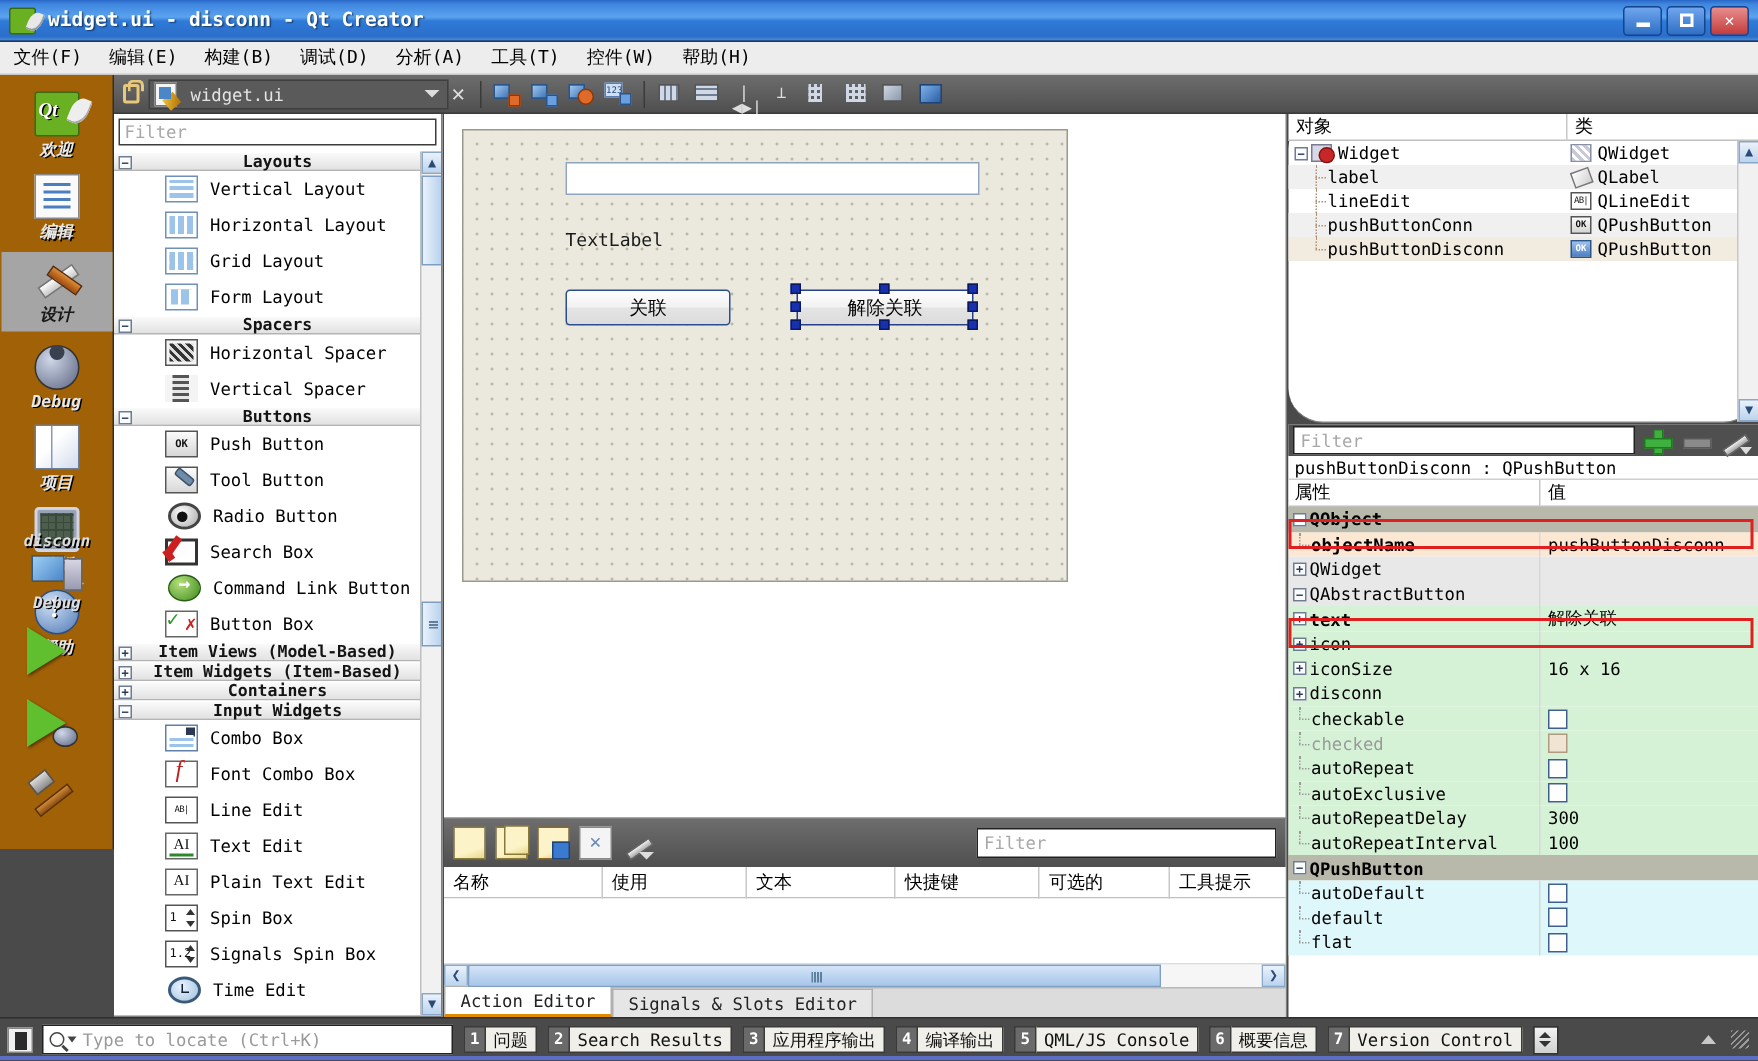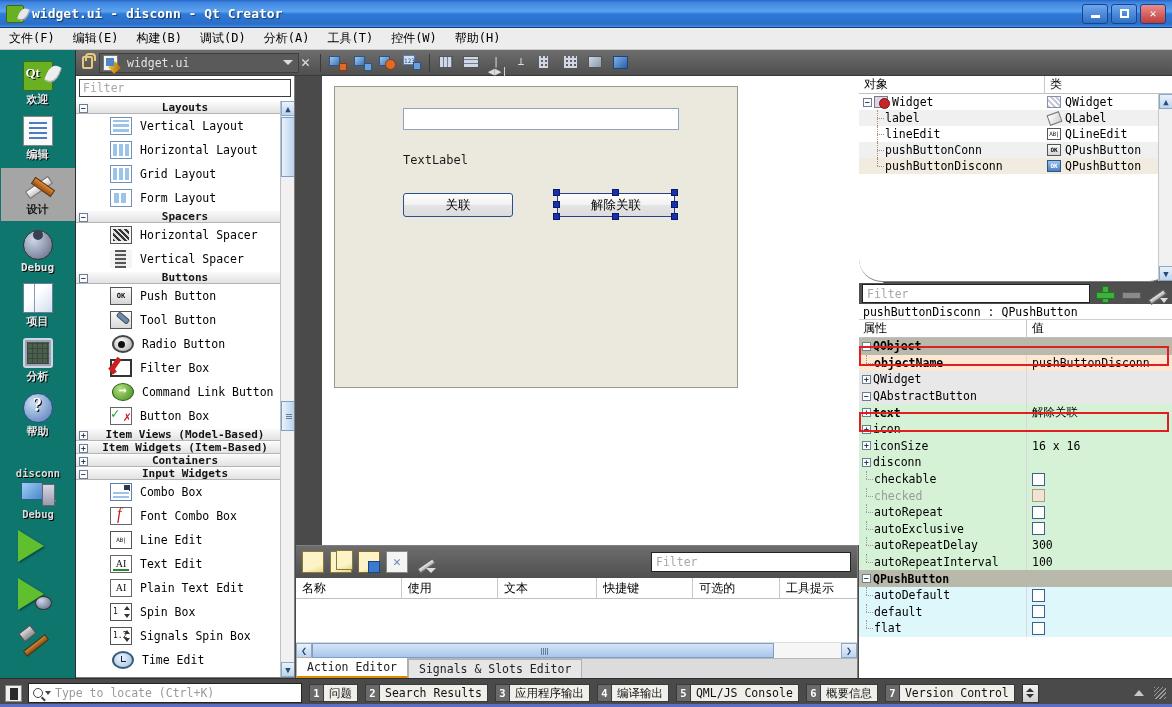--- a/index.html
+++ b/index.html
@@ -60,25 +60,26 @@
     display: flex; align-items: center;
     border-bottom: 1px solid #c8c8c8;
   }
   .menu-item {
     padding: 2px 9px; font-size: 12px; color: #000; white-space: nowrap;
     font-family: "DejaVu Sans Mono","Liberation Mono", monospace;
   }
 
   
   #modebar {
-    position: absolute; left: 0; top: 50px; width: 76px; height: 628px;
-    background: #0f766e;
+    position: absolute; left: 0; top: 50px; width: 76px; height: 516px;
+    background: #a16207;
     border-right: 1px solid #2e2e2e;
     display: flex; flex-direction: column; align-items: center;
     padding-top: 8px;
+    font-style: italic;
   }
   .mode {
     width: 74px; padding: 3px 0 4px 0; margin-bottom: 2px;
     display: flex; flex-direction: column; align-items: center;
     color: #e8e8e8; font-size: 11px; font-weight:bold;
     text-shadow: 1px 1px 0 #000;
   }
   .mode.active { background: #a5a5a5; color: #1a1a1a; text-shadow: none; }
   .mode .mico { width: 30px; height: 30px; margin-bottom: 1px; position: relative; }
 
@@ -226,21 +227,21 @@
   #wb-scroll{position:absolute;right:0;top:25px;bottom:0;width:14px;background:#f1f1f1;border-left:1px solid #c0c0c0;}
   .sb-arrow{width:14px;height:15px;background:linear-gradient(to bottom,#eaf2fb,#bcd4ee);border:1px solid #8aa8c8;display:flex;align-items:center;justify-content:center;color:#2a4a78;font-size:9px;}
   .sb-arrow.bottom{position:absolute;bottom:0;left:0;}
   #wb-thumb{position:absolute;left:0;top:16px;width:14px;height:60px;background:linear-gradient(to right,#eaf2fb,#b9d2ee);border:1px solid #7f9fc2;}
   #wb-thumb2{position:absolute;left:0;top:300px;width:14px;height:30px;background:linear-gradient(to right,#eaf2fb,#b9d2ee);border:1px solid #7f9fc2;}
   #wb-thumb2:after{content:"";position:absolute;left:4px;top:12px;width:6px;height:5px;background:repeating-linear-gradient(0deg,#5f7f9f 0 1px,transparent 1px 2px);}
 
   
   #canvas-area {
     position:absolute; left:296px; top:76px; width:562px; height:469px;
-    background:#ffffff; border-right:1px solid #7f7f7f;margin-left:26px;
+    background:#ffffff; border-right:1px solid #7f7f7f;
   }
   #form {
     position:absolute; left:12px; top:10px; width:404px; height:302px;
     background:#ebe9dd; border:1px solid #9a9a8c;
     background-image: radial-gradient(#a9a79a 0.7px, transparent 0.7px);
     background-size: 10px 10px; background-position: 4px 4px;
   }
   #form-lineedit {
     position:absolute; left:68px; top:21px; width:276px; height:22px;
     background:#ffffff; border:1px solid #8fa4bd;
@@ -575,21 +576,21 @@
       <div class="wb-item">
         <div class="wic w-tool"></div>
         <span class="wlabel">Tool Button</span>
         </div>
       <div class="wb-item">
         <div class="wic w-radio"></div>
         <span class="wlabel">Radio Button</span>
         </div>
       <div class="wb-item">
         <div class="wic w-check"></div>
-        <span class="wlabel">Filter Box</span>
+        <span class="wlabel">Search Box</span>
         </div>
       <div class="wb-item">
         <div class="wic w-cmdlink"></div>
         <span class="wlabel">Command Link Button</span>
         </div>
       <div class="wb-item">
         <div class="wic w-btnbox"></div>
         <span class="wlabel">Button Box</span>
         </div>
 

